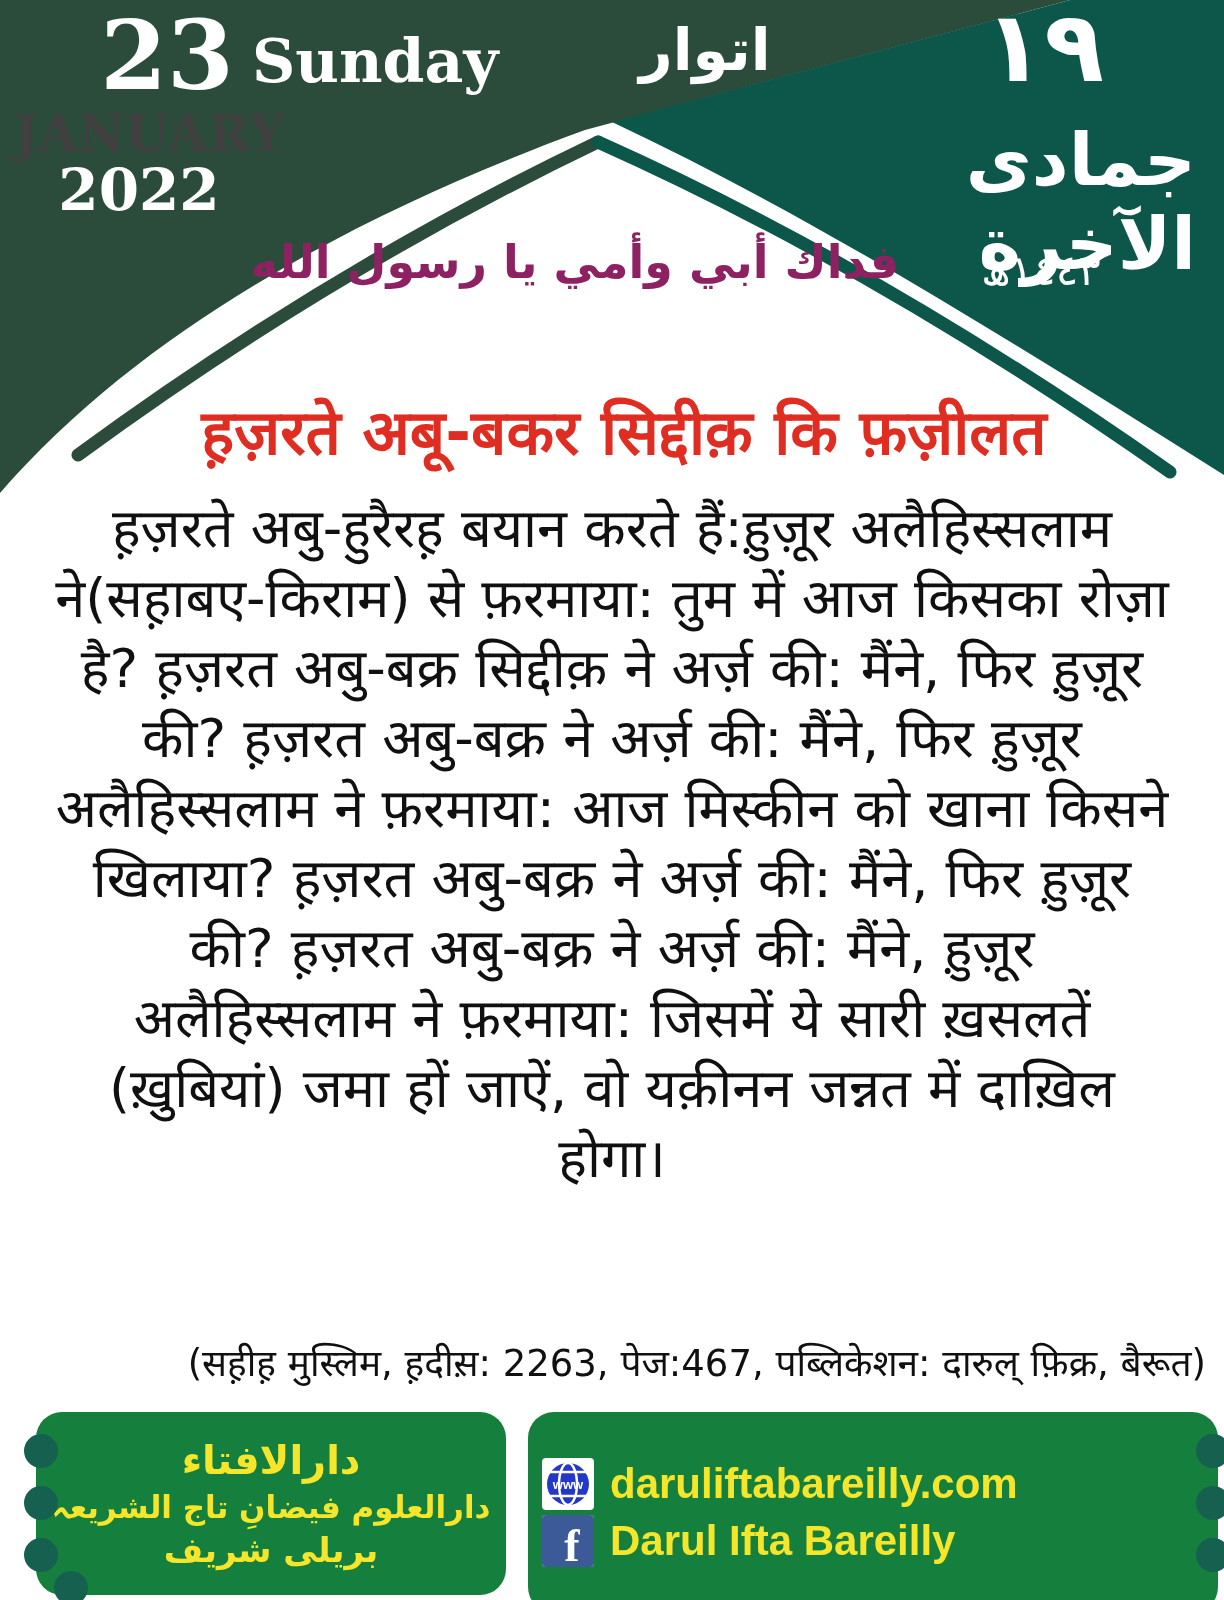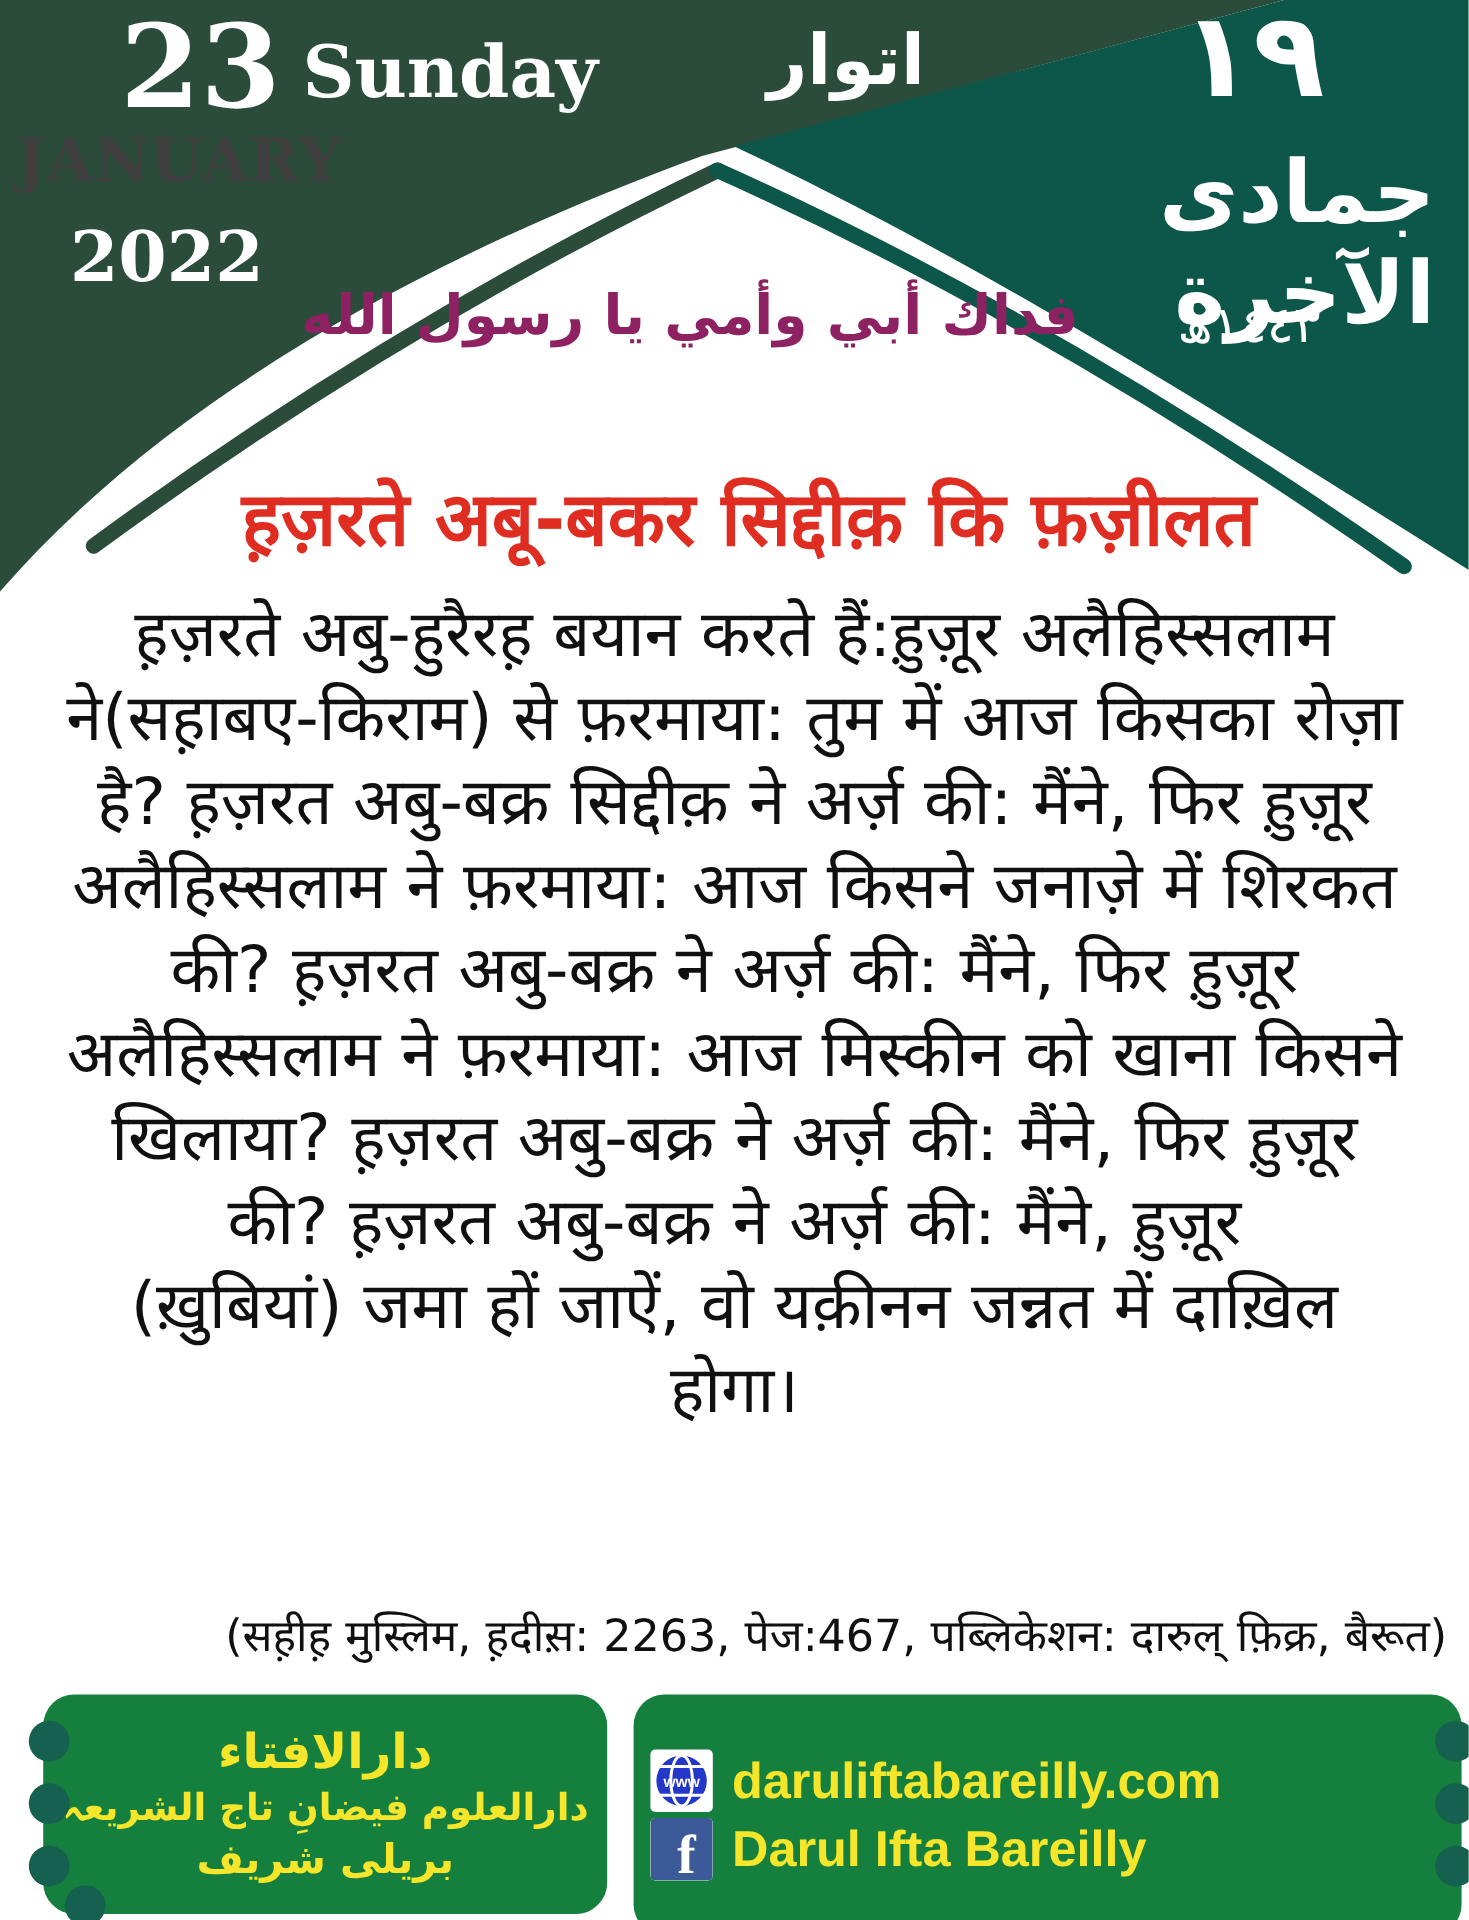--- a/index.html
+++ b/index.html
@@ -17,21 +17,21 @@
   }
   .weekday-en{
     left:252px; top:26px; font-family:"DejaVu Serif", serif; font-weight:bold;
     font-size:60px; color:#ffffff;
   }
   .month-en{
     left:14px; top:104px; width:250px; text-align:center;
     font-family:"DejaVu Serif", serif; font-weight:bold; font-size:50px; color:#404040; letter-spacing:1px;
   }
   .year-en{
-    left:14px; top:180px; width:250px; text-align:center;
+    left:14px; top:156px; width:250px; text-align:center;
     font-family:"DejaVu Serif", serif; font-weight:bold; font-size:58px; color:#ffffff;
   }
   
   .weekday-ur{
     left:575px; top:16px; width:260px; text-align:center; direction:rtl;
     font-weight:bold; font-size:58px; color:#ffffff;
   }
   .hijri-day{
     right:120px; top:-10px; font-weight:bold; font-size:98px; color:#ffffff;
   }
@@ -113,25 +113,25 @@
   <div class="abs hijri-year">١٤٤٣ھ</div>
 
   <div class="abs calligraphy">فداك أبي وأمي يا رسول الله</div>
 
   <h1 class="abs title">ह़ज़रते अबू-बकर सिद्दीक़ कि फ़ज़ीलत</h1>
 
   <div class="abs body-text">
     <div>ह़ज़रते अबु-हुरैरह़ बयान करते हैं:ह़ुज़ूर अलैहिस्सलाम</div>
     <div>ने(सह़ाबए-किराम) से फ़रमाया: तुम में आज किसका रोज़ा</div>
     <div>है? ह़ज़रत अबु-बक्र सिद्दीक़ ने अर्ज़ की: मैंने, फिर ह़ुज़ूर</div>
-    <div>अलैहिस्सलाम ने फ़रमाया: आज किसने जनाज़े में शिरकत</div>
     <div>की? ह़ज़रत अबु-बक्र ने अर्ज़ की: मैंने, फिर ह़ुज़ूर</div>
     <div>अलैहिस्सलाम ने फ़रमाया: आज मिस्कीन को खाना किसने</div>
     <div>खिलाया? ह़ज़रत अबु-बक्र ने अर्ज़ की: मैंने, फिर ह़ुज़ूर</div>
     <div>की? ह़ज़रत अबु-बक्र ने अर्ज़ की: मैंने, ह़ुज़ूर</div>
+    <div>अलैहिस्सलाम ने फ़रमाया: जिसमें ये सारी ख़सलतें</div>
     <div>(ख़ुबियां) जमा हों जाऐं, वो यक़ीनन जन्नत में दाख़िल</div>
     <div>होगा।</div>
   </div>
 
   <div class="abs reference">(सह़ीह़ मुस्लिम, ह़दीस़: 2263, पेज:467, पब्लिकेशन: दारुल् फ़िक्र,  बैरूत)</div>
 
   <div class="abs footer-box footer-left">
     <span class="scallop" style="left:-12px; top:22px;"></span>
     <span class="scallop" style="left:-12px; top:74px;"></span>
     <span class="scallop" style="left:-12px; top:126px;"></span>

